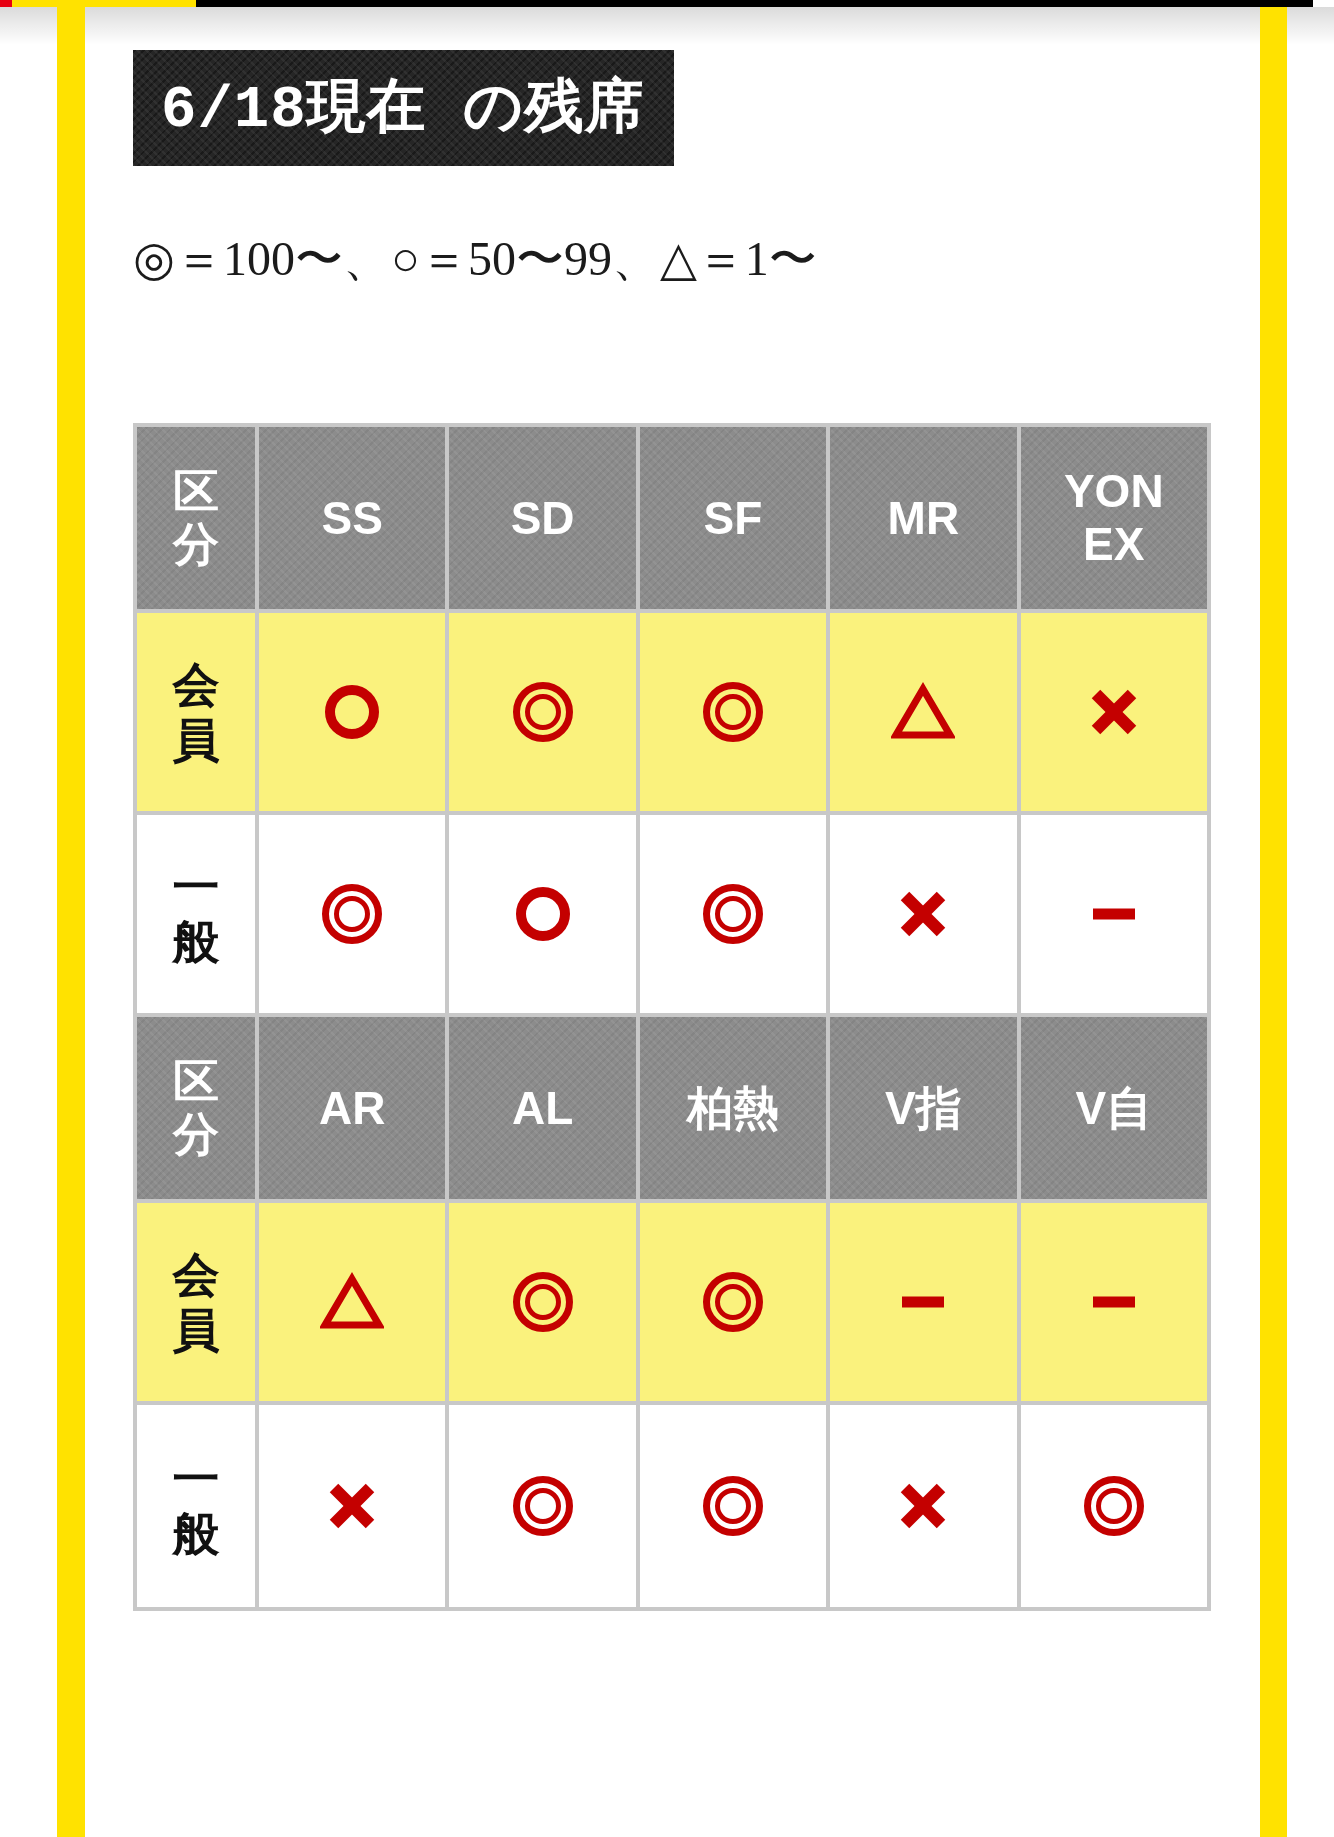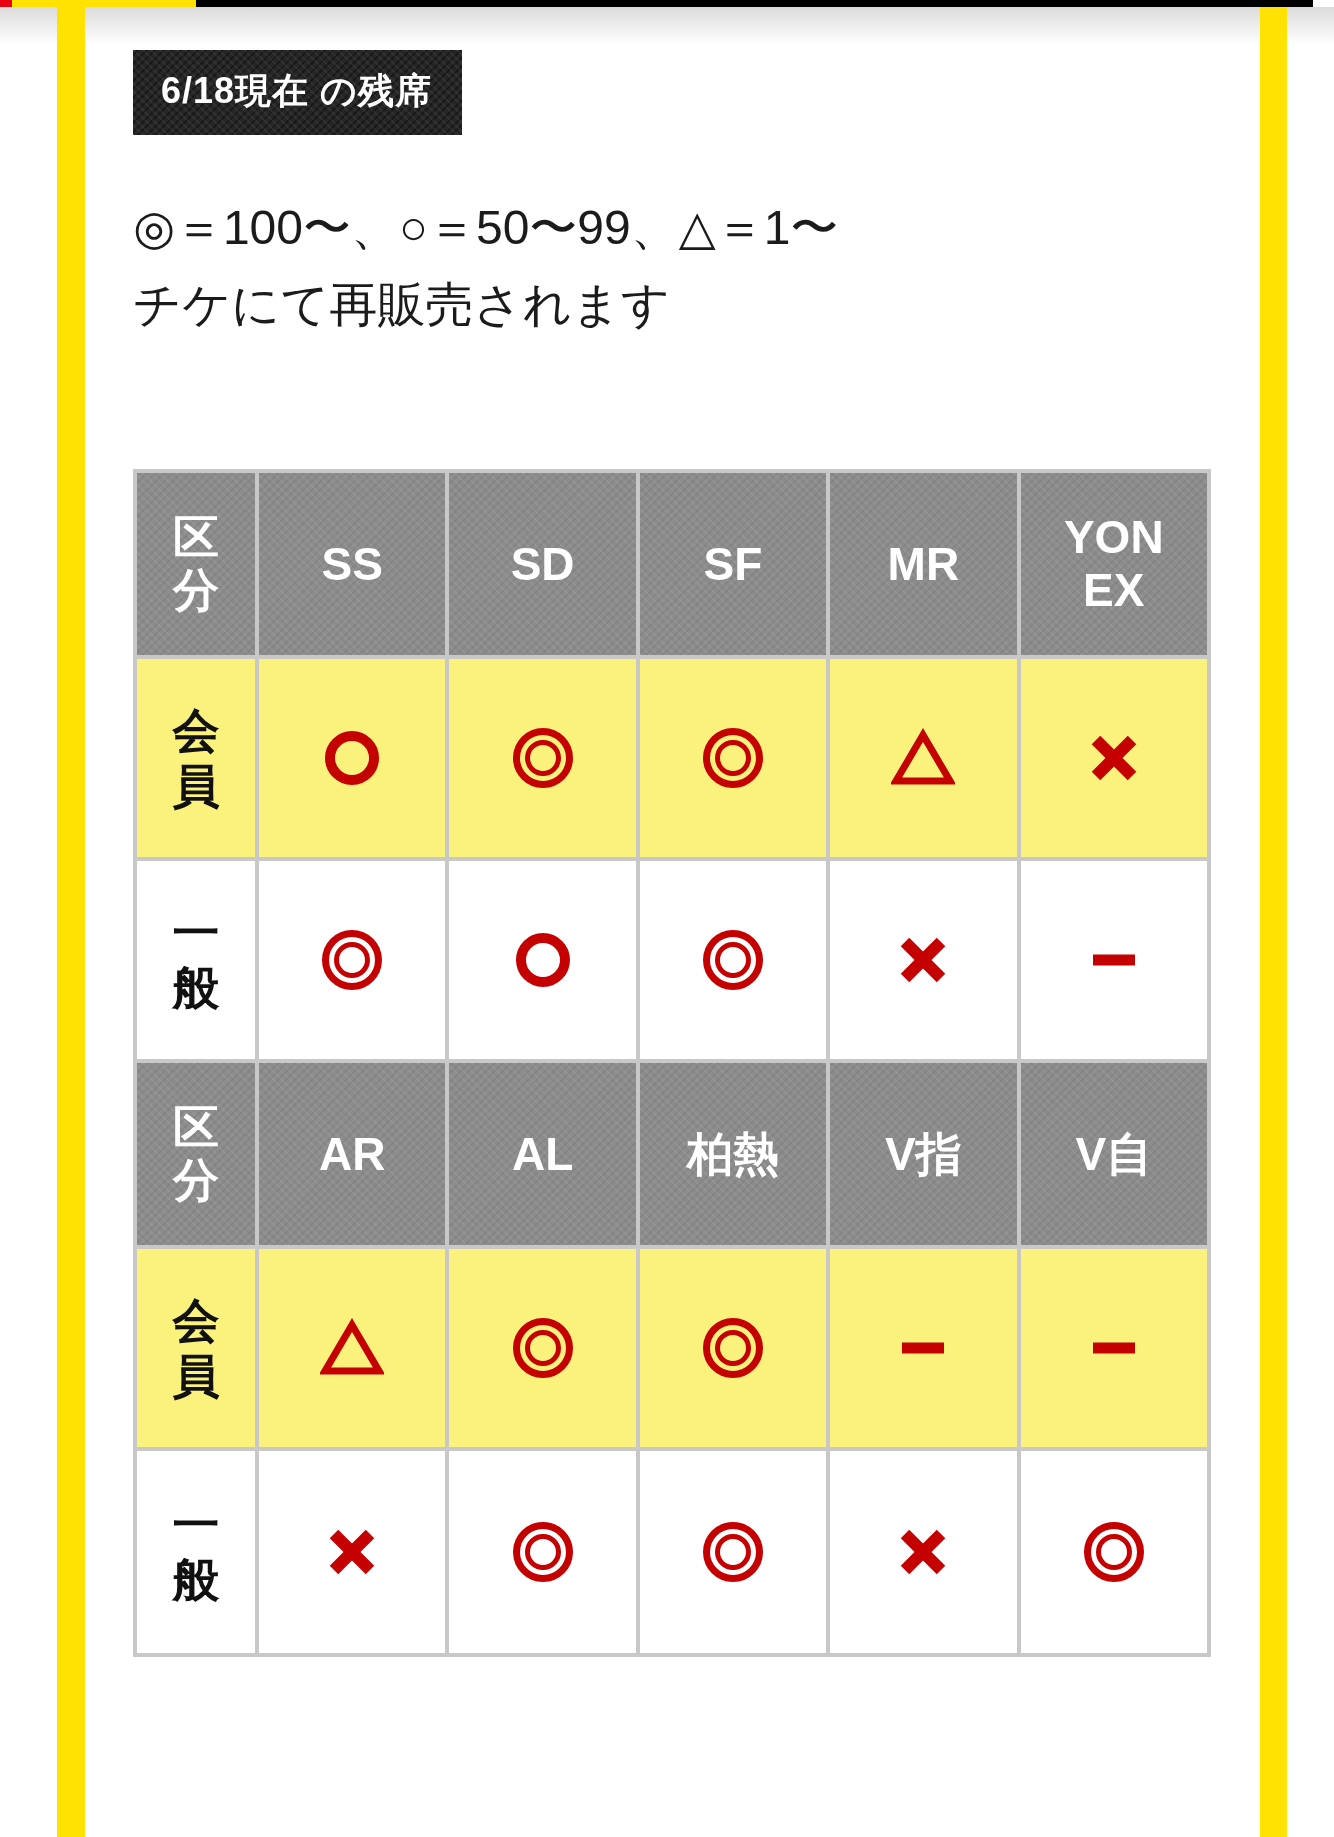--- a/index.html
+++ b/index.html
@@ -20,28 +20,29 @@
     background:linear-gradient(rgba(0,0,0,0.14),rgba(0,0,0,0));
   }
   
   .stripe{position:absolute;top:7px;bottom:0;z-index:2;}
   .stripe-left{left:57px;width:28px;}
   .stripe-right{left:1260px;width:27px;}
   
   .content{position:absolute;left:133px;top:0;width:1085px;z-index:3;}
   .title-box{
     display:inline-block;margin-top:50px;padding:17px 30px 19px 28px;
-    color:#ffffff;font-size:36px;font-weight:bold;letter-spacing:1px;
+    color:#ffffff;font-size:59px;font-weight:bold;letter-spacing:1px;
     background-color:#262626;
     background-image:
       repeating-linear-gradient(45deg, rgba(255,255,255,0.05) 0 2px, rgba(0,0,0,0) 2px 6px),
       repeating-linear-gradient(-45deg, rgba(0,0,0,0.35) 0 2px, rgba(0,0,0,0) 2px 6px);
+    font-family: Liberation Mono, monospace;
   }
   .legend{
-    margin-top:54px;color:#1b1b1b;font-size:48px;line-height:77px;
+    margin-top:54px;color:#1b1b1b;font-size:48px;line-height:77px;font-family:Liberation Serif, serif;
   }
   
   table.avail{
     margin-top:126px;width:1078px;table-layout:fixed;
     border-collapse:collapse;background:#ffffff;
   }
   table.avail col.c0{width:122px;}
   table.avail th,table.avail td{
     border:4px solid #c8c8c8;text-align:center;vertical-align:middle;
     padding:0;
@@ -72,21 +73,20 @@
   <div class="seg seg-black" style="background: rgb(0, 0, 0);"></div>
 </div>
 <div class="top-shade"></div>
 <div class="stripe stripe-left" style="background: rgb(255, 226, 0);"></div>
 <div class="stripe stripe-right" style="background: rgb(255, 226, 0);"></div>
 
 <main class="content">
   <div class="title-box">6/18現在 の残席</div>
   <div class="legend">
       <div>◎＝100〜、○＝50〜99、△＝1〜</div>
-      <div>チケにて再販売されます</div>
     </div>
   <table class="avail">
     <colgroup>
         <col class="c0">
         <col>
         <col>
         <col>
         <col>
         <col>
       </colgroup>

